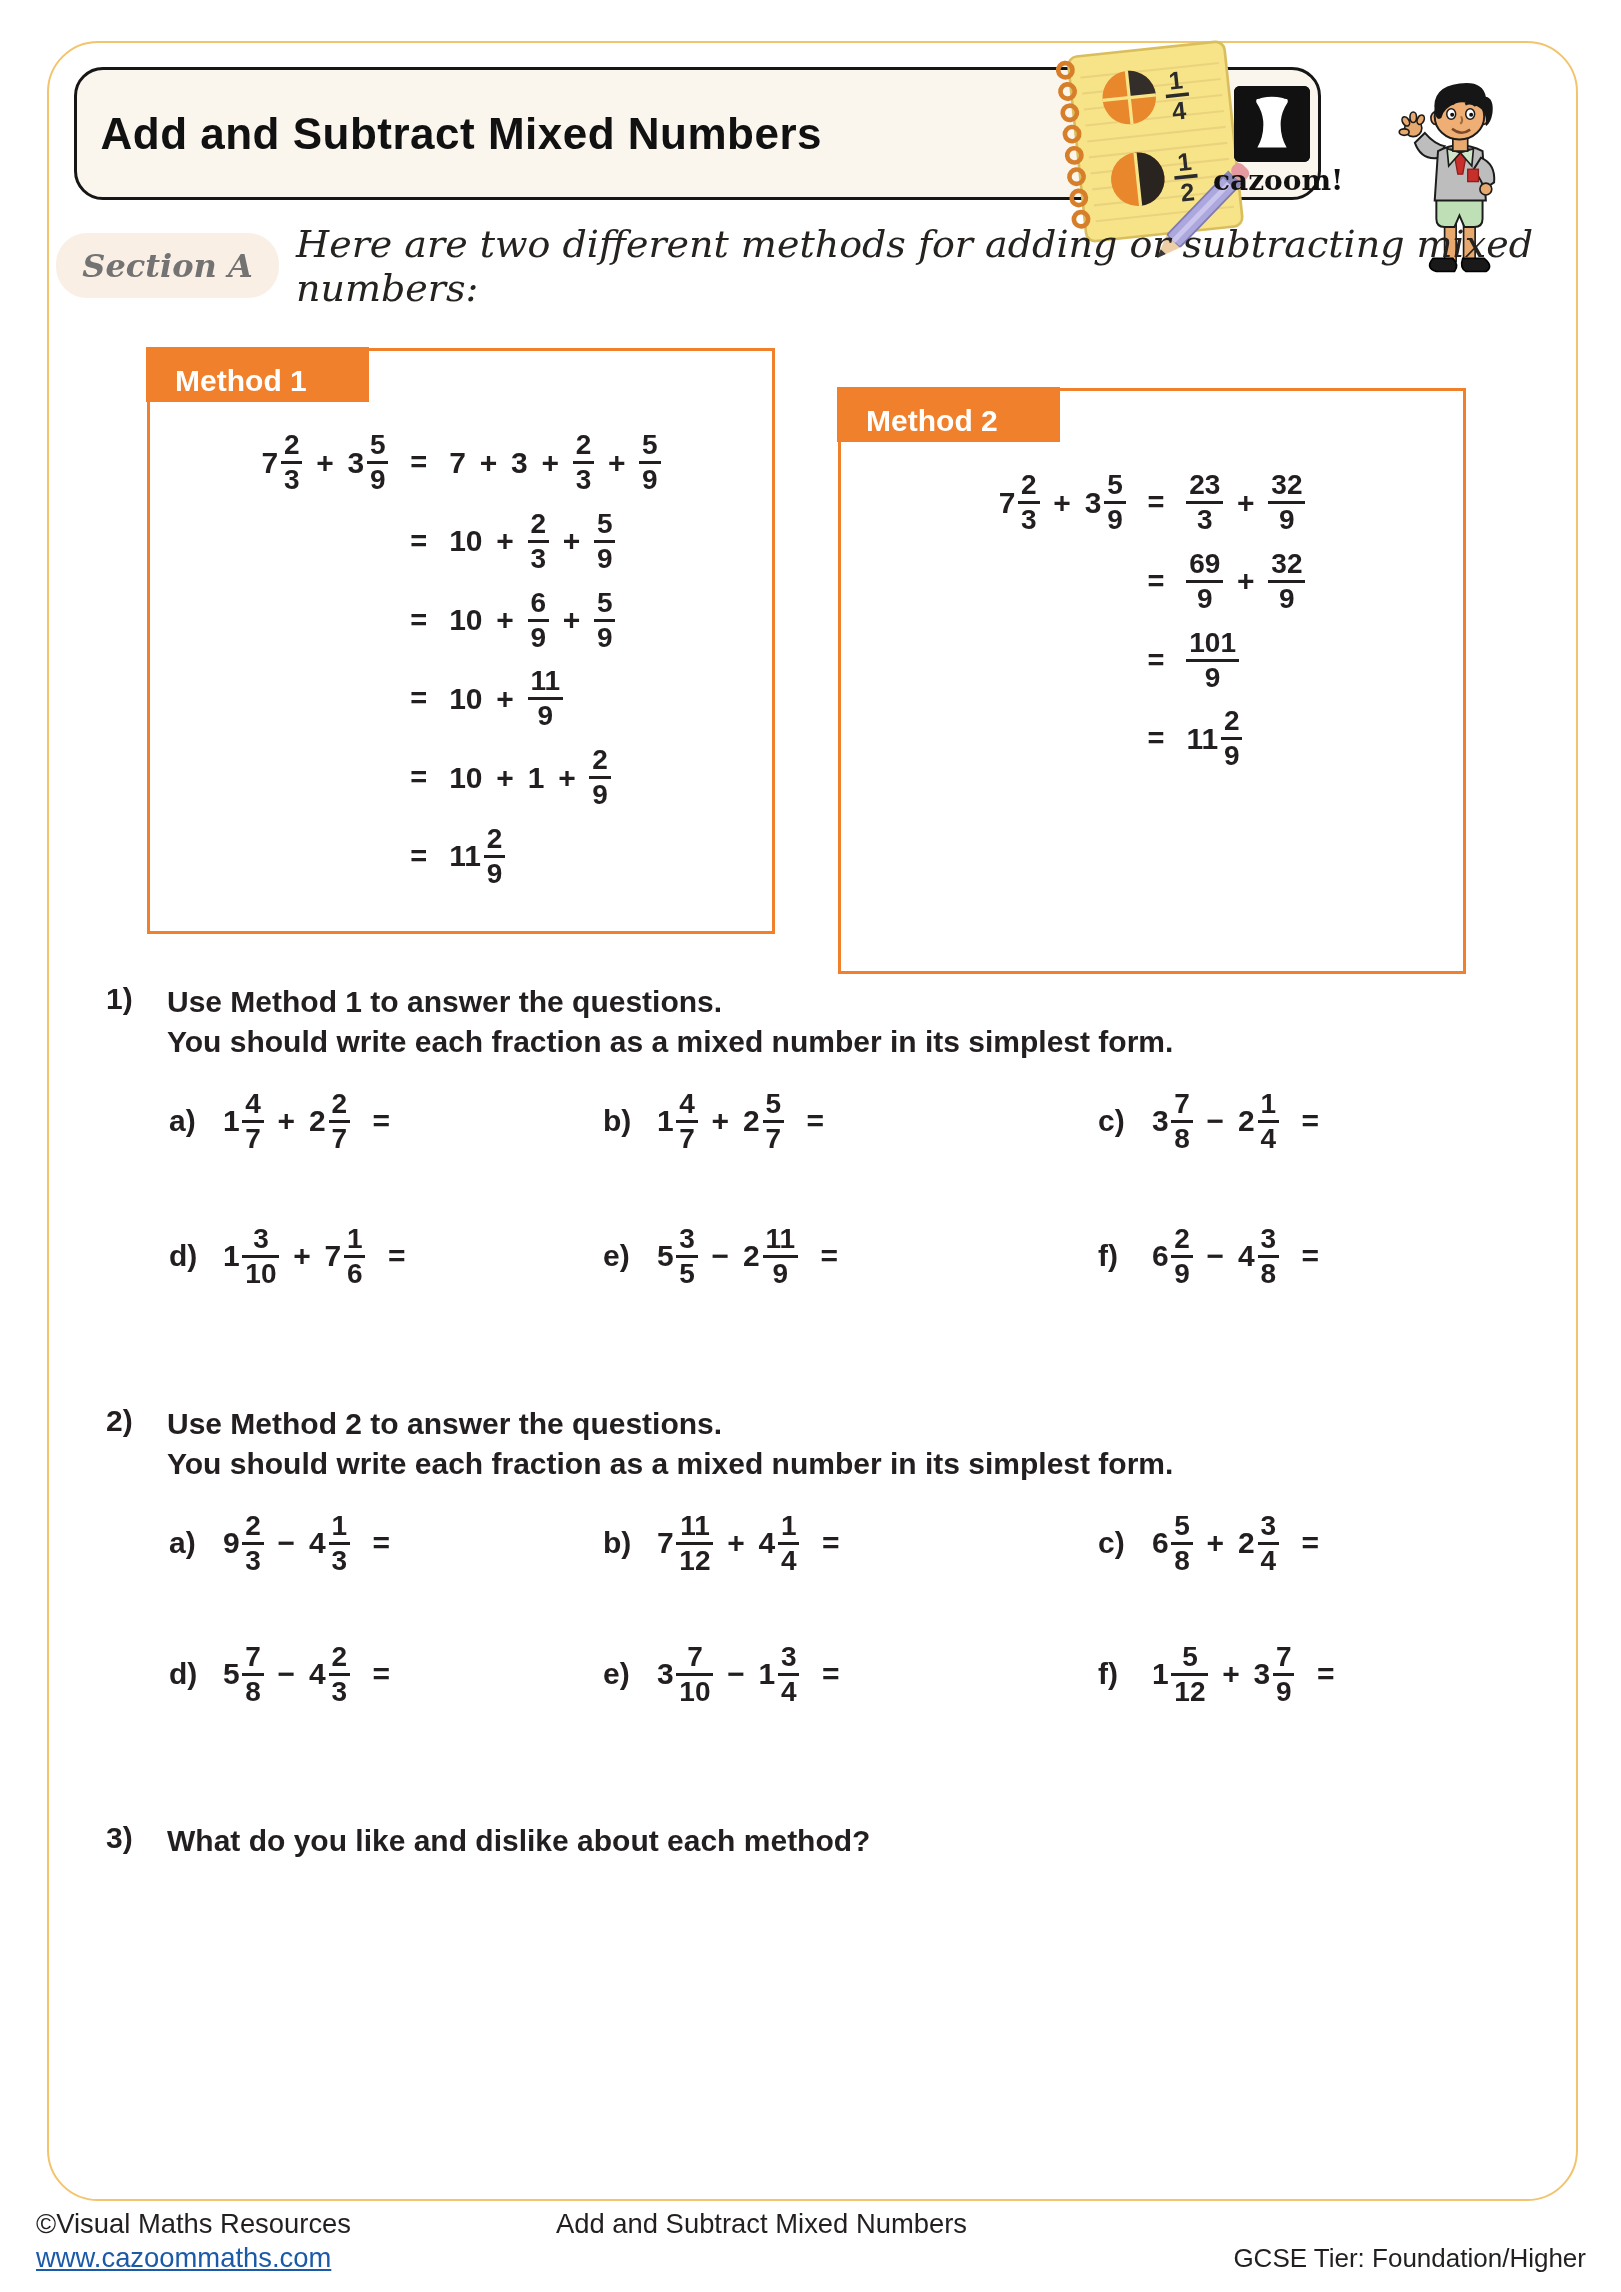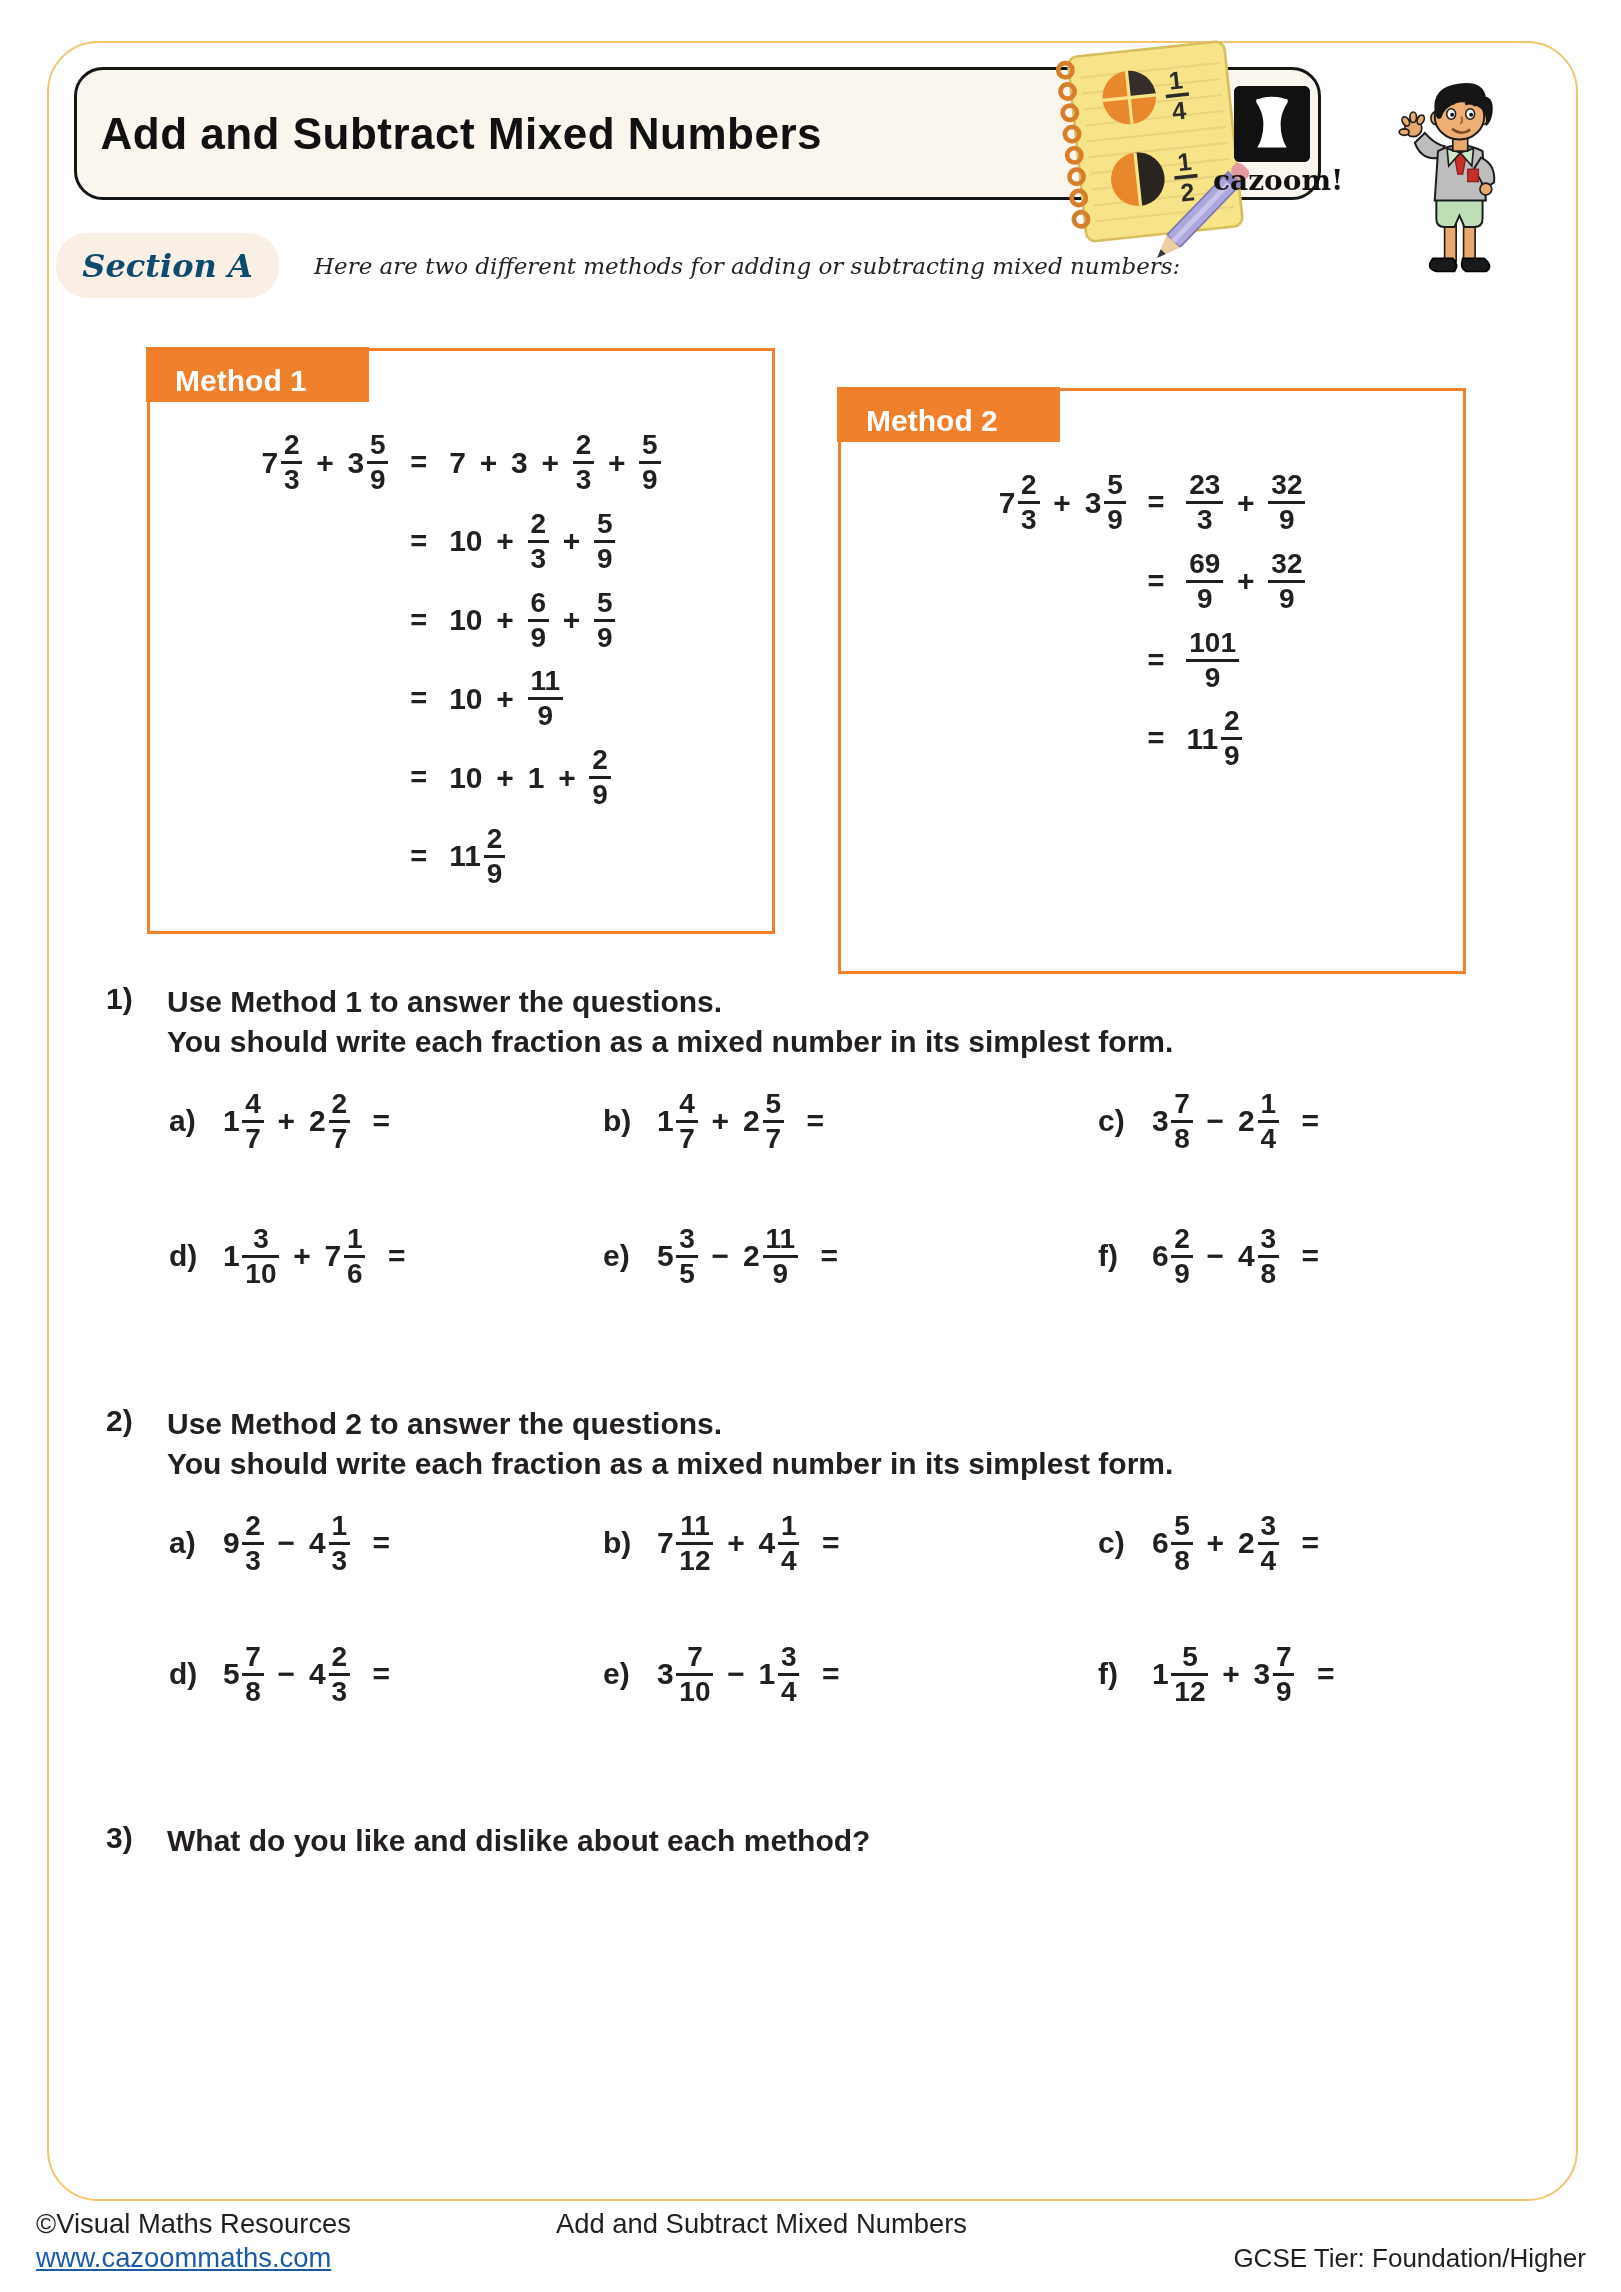--- a/index.html
+++ b/index.html
@@ -22,25 +22,25 @@
   .notebook{position:absolute;left:1031px;top:35px;width:247px;height:223px;}
   .logo{position:absolute;left:1213px;top:86px;width:118px;text-align:center;}
   .logo .mark{width:76px;height:76px;margin:0 auto;background:#111;border-radius:5.9px;display:flex;align-items:center;justify-content:center;}
   .logo .word{font-family:"DejaVu Serif",serif;font-weight:bold;font-size:28px;color:#111;margin-top:2px;}
   .mascot{position:absolute;left:1372px;top:65px;width:165px;height:220px;}
 
   
   .section-pill{
     position:absolute;left:56px;top:233px;width:223px;height:65px;background:#FAEFE5;
     border-radius:31px;display:flex;align-items:center;justify-content:center;
-    font-family:"DejaVu Serif",serif;font-style:italic;font-weight:bold;font-size:32px;color:#0c4a6e;
+    font-family:"DejaVu Serif",serif;font-style:italic;font-weight:bold;font-size:32px;color:#737373;
   }
   .section-intro{
-    position:absolute;left:314px;top:233px;height:65px;display:flex;align-items:center;
-    font-family:"DejaVu Serif",serif;font-style:italic;font-size:23px;color:#25221f;
+    position:absolute;left:296px;top:233px;height:65px;display:flex;align-items:center;
+    font-family:"DejaVu Serif",serif;font-style:italic;font-size:38px;color:#25221f;
   }
 
   
   .method-box{position:absolute;top:348px;width:628px;height:586px;border:3.9px solid #F0802B;background:#fff;box-sizing:border-box;}
   .method-1{left:147px;} .method-2{left:838px;margin-top:40px;}
   .method-tab{
     position:absolute;top:-3.9px;left:-3.9px;height:55px;min-width:223px;background:#F0802B;color:#fff;
     font-weight:bold;font-size:30px;display:flex;align-items:center;padding:12px 33px 0 29px;box-sizing:border-box;
   }
   .equations{

